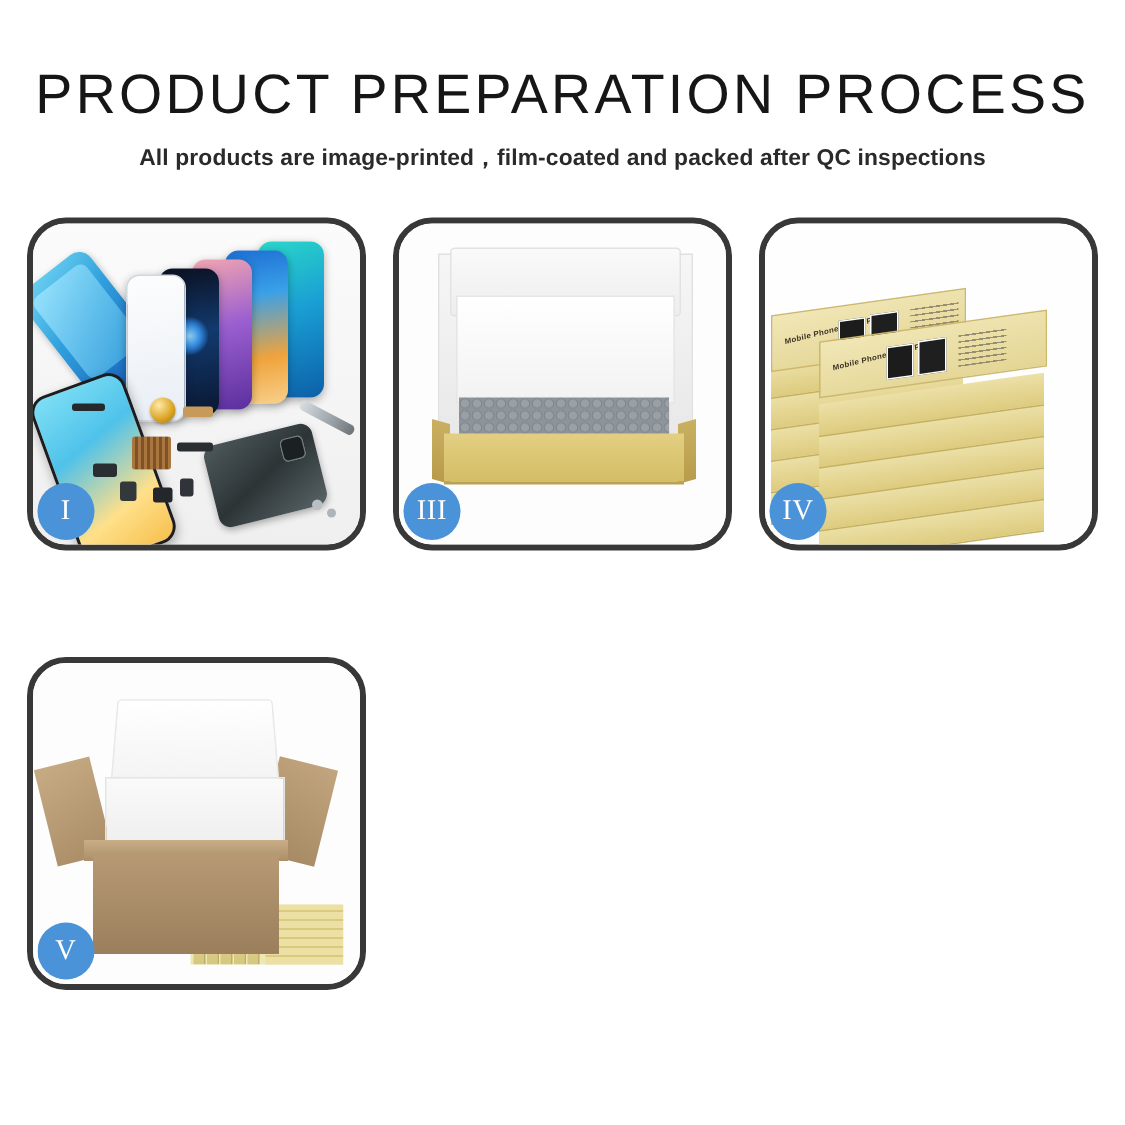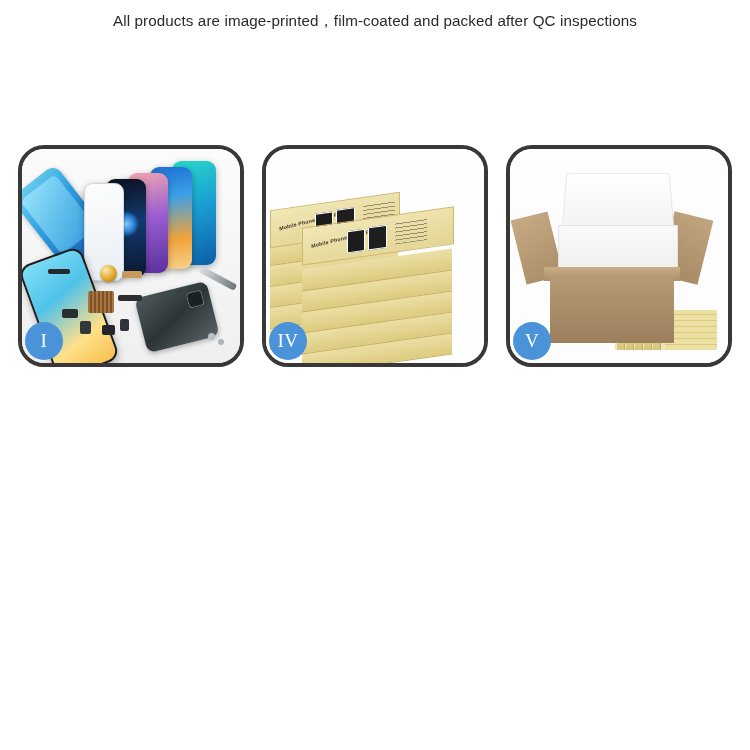--- a/index.html
+++ b/index.html
@@ -29,21 +29,21 @@
     letter-spacing: 2.2px;
     font-weight: 400;
     color: #161616;
     font-family: "Liberation Sans", sans-serif;
     white-space: nowrap;
   }
   .page-subtitle {
     margin: 0;
     padding-top: 11px;
     font-size: 15.2px;
-    font-weight: 400;
+    font-weight: 700;
     color: #2a2a2a;
     letter-spacing: .1px;
     white-space: nowrap;
   }
 
   
   .grid {
     position: absolute;
     top: 145px;
     left: 18px;
@@ -335,20 +335,21 @@
     position:absolute;left:58px;top:36px;width:126px;height:3px;
     background:#b49875;transform:rotate(10deg);
   }
   .c6-tape1{position:absolute;left:52px;top:86px;width:16px;height:18px;background:#b08f68;}
   .c6-tape2{position:absolute;left:56px;top:152px;width:14px;height:16px;background:#b08f68;}
 </style>
 </head>
 <body>
 
 <div class="header">
+  <h1 class="page-title">PRODUCT PREPARATION PROCESS</h1>
   <p class="page-subtitle">All products are image-printed，film-coated and packed after QC inspections</p>
 </div>
 
 <div class="grid">
 
   <div class="panel">
     <div class="panel-photo">
       <div class="p1-bg"></div>
       <div class="phone-blue"></div>
       <div class="fan">
@@ -370,20 +371,34 @@
       <div class="flex-f"></div>
       <div class="flex-g"></div>
       <div class="driver"></div>
       <div class="screw1"></div>
       <div class="screw2"></div>
     </div>
     <div class="badge">I</div>
   </div>
 
 
+  <div class="panel">
+    <div class="panel-photo">
+      <div class="p3-bg"></div>
+      <div class="k3-flapL"></div>
+      <div class="k3-flapR"></div>
+      <div class="k3-lid"></div>
+      <div class="k3-foam"></div>
+      <div class="k3-bubble"></div>
+      <div class="k3-left"></div>
+      <div class="k3-right"></div>
+      <div class="k3-front"></div>
+    </div>
+    <div class="badge">III</div>
+  </div>
 
   <div class="panel">
     <div class="panel-photo">
       <div class="p4-bg"></div>
 
       <div class="stackA">
         <div class="sb-layer" style="top:118px"></div>
         <div class="sb-layer" style="top:97px"></div>
         <div class="sb-layer" style="top:76px"></div>
         <div class="sb-layer" style="top:55px"></div>

